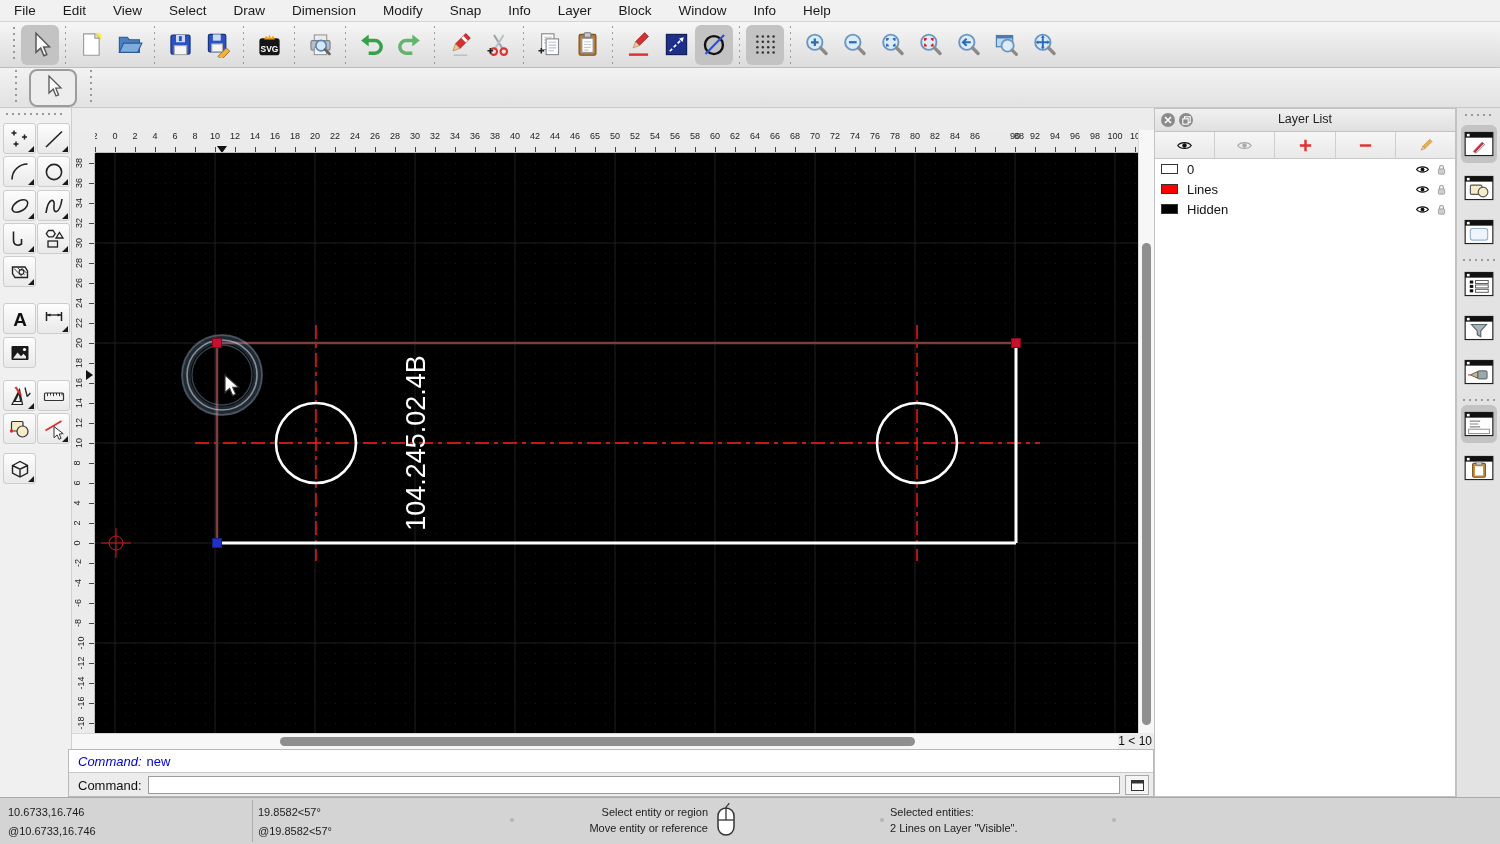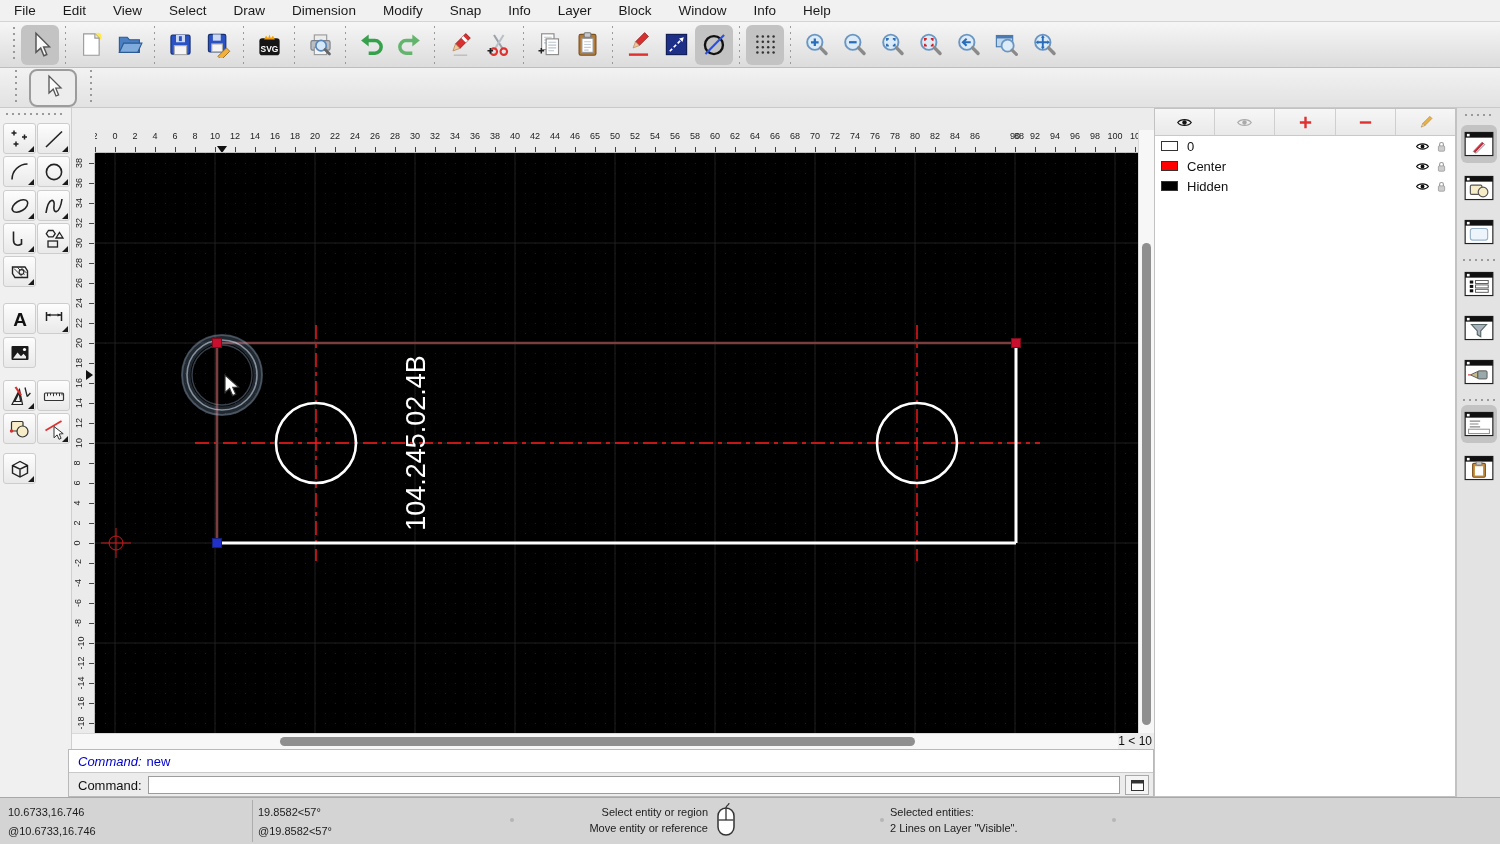--- a/index.html
+++ b/index.html
@@ -807,20 +807,34 @@
       <span class="winbtn">
         <svg width="13" height="11" viewBox="0 0 13 11">
           <rect x="0.5" y="0.5" width="12" height="10" fill="#fff" stroke="#333"></rect>
           <rect x="0.5" y="0.5" width="12" height="3" fill="#333"></rect>
         </svg>
       </span>
     </div>
   </div>
 
   <div class="layer-panel">
+    <div class="lp-titlebar">
+      <span class="lp-circle" style="left:6px">
+        <svg width="8" height="8" viewBox="0 0 8 8">
+            <path d="M1 1 L7 7 M7 1 L1 7" stroke="#fff" stroke-width="1.6"></path>
+          </svg>
+      </span>
+      <span class="lp-circle" style="left:24px">
+        <svg width="9" height="9" viewBox="0 0 9 9">
+            <rect x="2.5" y="0.8" width="5.7" height="5.7" fill="none" stroke="#fff" stroke-width="1.1"></rect>
+            <rect x="0.8" y="2.8" width="5.4" height="5.4" fill="#8b8b8b" stroke="#fff" stroke-width="1.1"></rect>
+          </svg>
+      </span>
+      <div class="lp-title">Layer List</div>
+    </div>
     <div class="lp-toolbar" id="lp-toolbar">
         <div class="lp-tool">
           <span style="display: flex; width: 17px; height: 17px;">
             <svg viewBox="0 0 24 24" width="17" height="17">
               <path d="M2.5 12 C6.5 6.5 17.5 6.5 21.5 12 C17.5 17.5 6.5 17.5 2.5 12 Z" fill="none" stroke="#111" stroke-width="1.8"></path>
               <circle cx="12" cy="12" r="3.1" fill="#111"></circle>
             </svg>
           </span>
         </div>
         <div class="lp-tool">
@@ -868,21 +882,21 @@
           </span>
           <span style="display: flex;">
             <svg viewBox="0 0 24 24" width="15" height="15">
               <rect x="7" y="11" width="10" height="8.5" rx="1.5" fill="#cdcdcd" stroke="#9a9a9a" stroke-width="1.3"></rect>
               <path d="M9 11 V8.5 a3 3 0 0 1 6 0 V11" fill="none" stroke="#9a9a9a" stroke-width="1.8"></path>
             </svg>
           </span>
         </div>
         <div class="layer-row">
           <span class="layer-swatch" style="background: rgb(255, 0, 0);"></span>
-          <span class="layer-name">Center</span>
+          <span class="layer-name">Lines</span>
           <span style="display: flex;">
             <svg viewBox="0 0 24 24" width="15" height="15">
               <path d="M2.5 12 C6.5 6.5 17.5 6.5 21.5 12 C17.5 17.5 6.5 17.5 2.5 12 Z" fill="none" stroke="#111" stroke-width="1.8"></path>
               <circle cx="12" cy="12" r="3.1" fill="#111"></circle>
             </svg>
           </span>
           <span style="display: flex;">
             <svg viewBox="0 0 24 24" width="15" height="15">
               <rect x="7" y="11" width="10" height="8.5" rx="1.5" fill="#cdcdcd" stroke="#9a9a9a" stroke-width="1.3"></rect>
               <path d="M9 11 V8.5 a3 3 0 0 1 6 0 V11" fill="none" stroke="#9a9a9a" stroke-width="1.8"></path>

